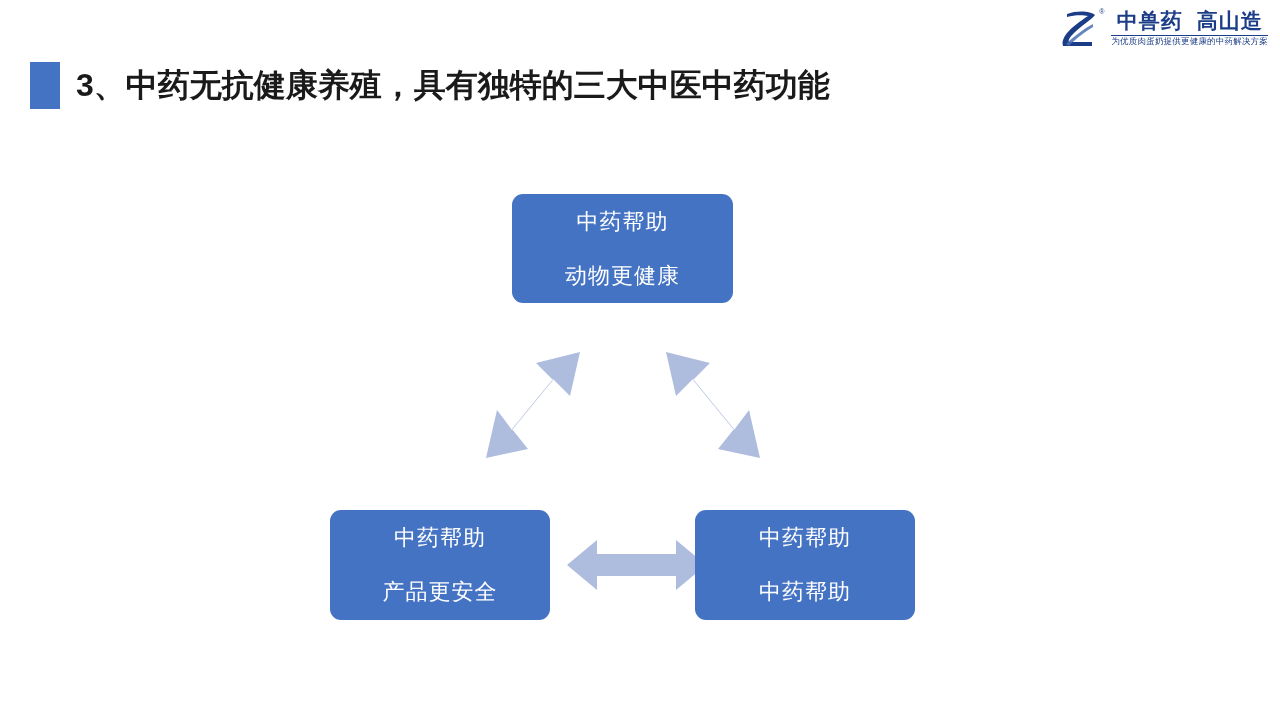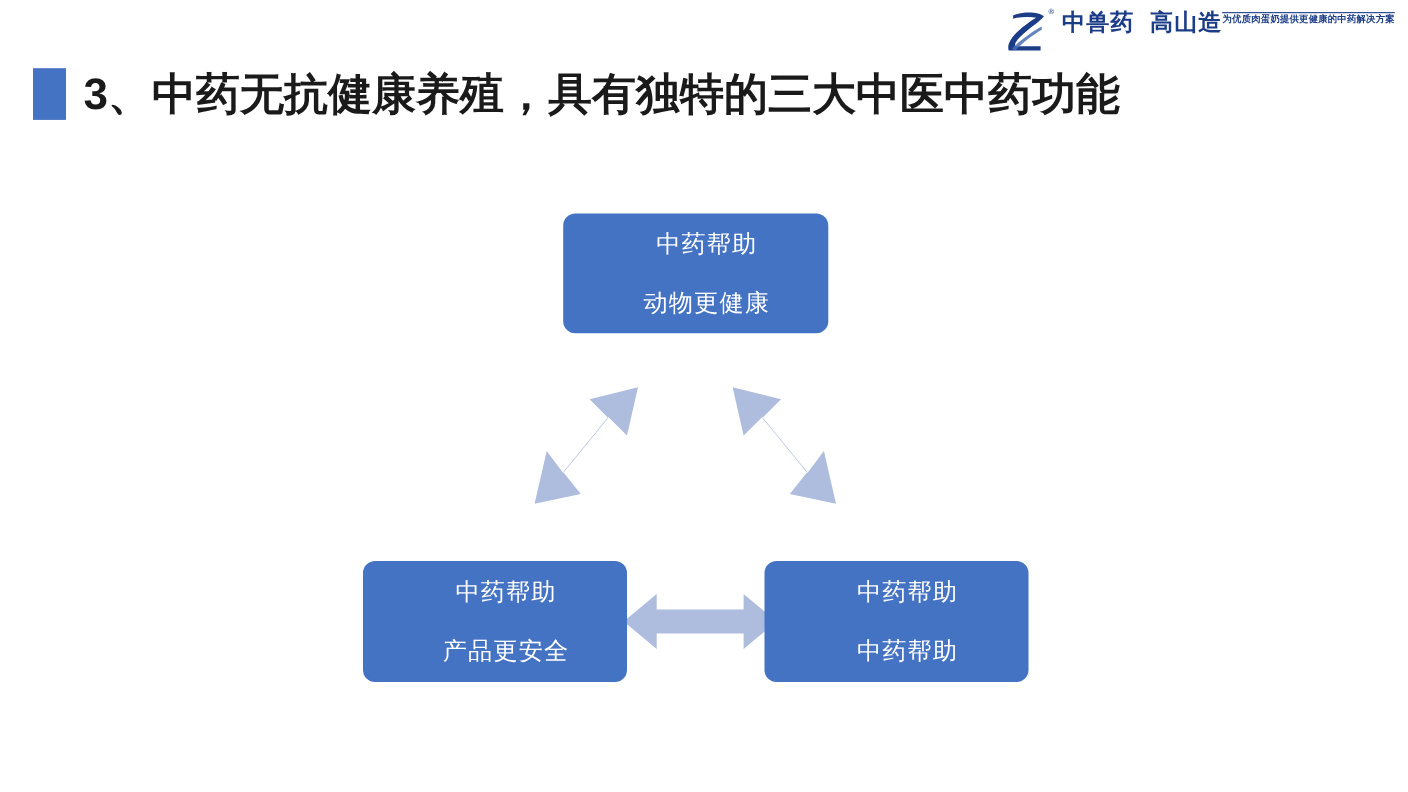--- a/index.html
+++ b/index.html
@@ -43,37 +43,38 @@
   .brand-reg {
     position: absolute;
     top: 2px;
     right: -1px;
     font-size: 7px;
     color: #1f3f86;
     line-height: 1;
   }
   .brand-text {
     display: flex;
+    flex-direction: column;
     align-items: stretch;
     padding-top: 3px;
   }
   .brand-name {
     font-size: 21px;
     font-weight: bold;
     color: #1b3c87;
     letter-spacing: 1px;
     line-height: 1.12;
     white-space: nowrap;
     text-align: center;
   }
   .brand-name .gap { display: inline-block; width: 14px; }
   .brand-tagline {
     margin-top: 2px;
     font-size: 8.5px;
-    font-weight: bold;
+    font-weight: normal;
     color: #1b3c87;
     letter-spacing: 0.2px;
     line-height: 1.1;
     white-space: nowrap;
     text-align: center;
     border-top: 1.5px solid #1b3c87;
     padding-top: 1px;
   }
 
   
@@ -85,38 +86,38 @@
     align-items: center;
     gap: 16px;
   }
   .title-bullet {
     width: 30px;
     height: 47px;
     background: #4473c4;
     flex: none;
   }
   .title-text {
-    font-size: 40px;
+    font-size: 32px;
     font-weight: bold;
     color: #1a1a1a;
     line-height: 1.1;
     letter-spacing: 0px;
     white-space: nowrap;
   }
 
   
   .diagram {
     position: absolute;
     left: 0;
     top: 0;
     width: 1280px;
     height: 720px;
     pointer-events: none;
   }
-  .diagram .node { pointer-events: auto; padding-left: 20px; }
+  .diagram .node { pointer-events: auto; }
 
   .node {
     position: absolute;
     background: #4573c4;
     border-radius: 11px;
     display: flex;
     flex-direction: column;
     align-items: center;
     justify-content: center;
     color: #ffffff;

